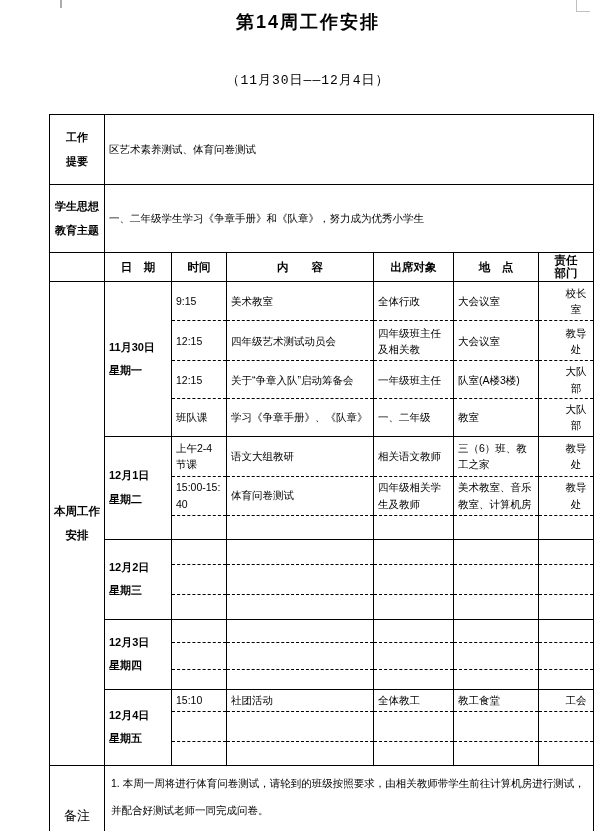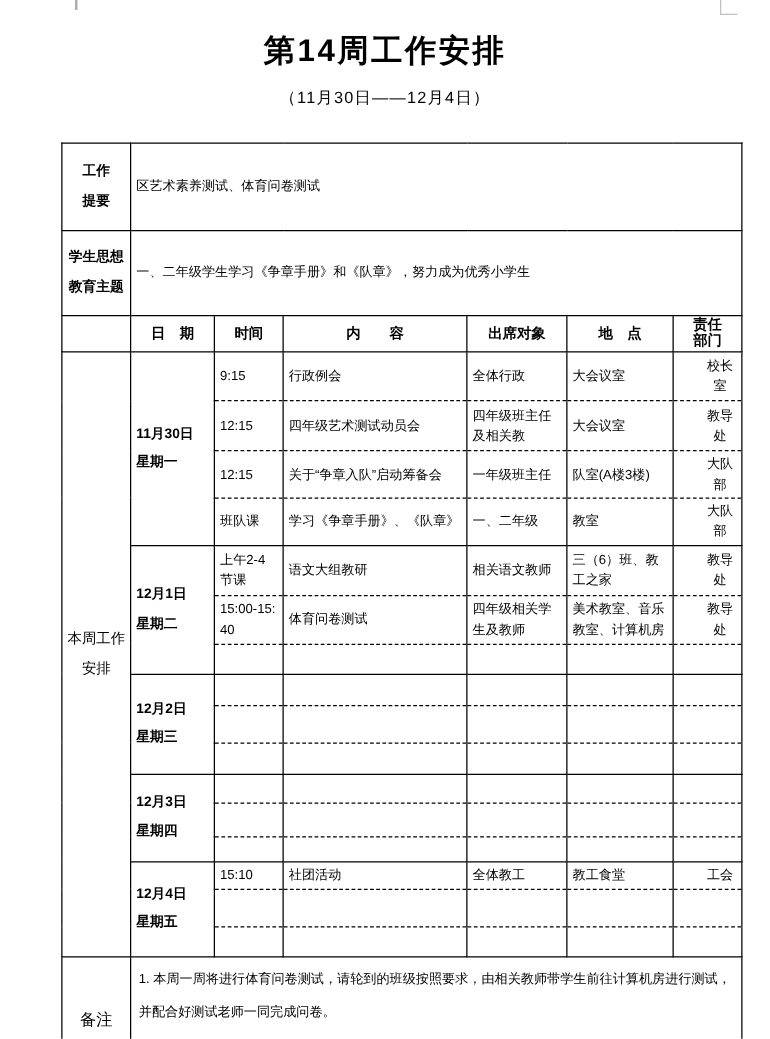--- a/index.html
+++ b/index.html
@@ -4,39 +4,39 @@
 <style>
   html, body { margin:0; padding:0; }
   body {
     width:616px; height:831px; background:#ffffff; position:relative;
     font-family:"Liberation Sans", sans-serif; color:#000;
   }
   .mark { position:absolute; }
   #mark-left { left:60px; top:0; width:2px; height:8px; background:#adadad; }
   #mark-right { left:576px; top:0; width:13px; height:11px; border-left:1px solid #c0c0c0; border-bottom:1px solid #c0c0c0; }
   .title {
-    text-align:center; padding-top:24px; font-size:25px; font-weight:bold;
+    text-align:center; padding-top:10px; font-size:18px; font-weight:bold;
     letter-spacing:2px;
   }
   .subtitle {
-    text-align:center; margin-top:12px; font-size:13px; letter-spacing:1px;
+    text-align:center; margin-top:37px; font-size:13px; letter-spacing:1px;font-family:Liberation Mono, monospace;
   }
   table.sched {
     position:absolute; left:33px; top:114px; width:544px;
     border-collapse:collapse; table-layout:fixed;margin-left:16px;
   }
   td {
     border:1px solid #000; font-size:10.5px; padding:2px 4px;
     vertical-align:middle; overflow:hidden; word-break:break-all;
     line-height:1.55;
   }
   td.lbl   { font-weight:bold; text-align:center; white-space:pre-line; font-size:11px; line-height:2.1; }
   td.hdr   { font-weight:bold; text-align:center; font-size:11.5px; white-space:pre-line; line-height:1.15; padding:1px 2px; }
   td.date  { font-weight:bold; text-align:left; white-space:pre-line; font-size:11px; line-height:2.1; }
-  td.side  { font-weight:normal; text-align:center; white-space:pre-line; font-size:11.5px; line-height:2.1; }
+  td.side  { font-weight:bold; text-align:center; white-space:pre-line; font-size:11.5px; line-height:2.1; }
   td.c     { text-align:center;padding-left:24px; }
   td.db    { border-bottom:1px dashed #000; }
   td.dt    { border-top:1px dashed #000; }
   td.remarks-lbl  { text-align:center; font-size:13px; font-weight:normal; }
   td.note-cell    { vertical-align:top; line-height:2.6; padding:4px 6px; }
 </style>
 </head>
 <body>
 
 <div class="mark" id="mark-left"></div>
@@ -79,21 +79,21 @@
     <td class="hdr">责任
 部门</td>
   </tr>
 
   <tr style="height:39px">
     <td class="side" rowspan="16">本周工作
 安排</td>
     <td class="date" rowspan="4">11月30日
 星期一</td>
     <td class="db">9:15</td>
-    <td class="db">行政例会</td>
+    <td class="db">美术教室</td>
     <td class="db">全体行政</td>
     <td class="db">大会议室</td>
     <td class="db c">校长室</td>
   </tr>
   <tr style="height:40px">
     <td class="dt db">12:15</td>
     <td class="dt db">四年级艺术测试动员会</td>
     <td class="dt db">四年级班主任及相关教</td>
     <td class="dt db">大会议室</td>
     <td class="dt db c">教导处</td>

